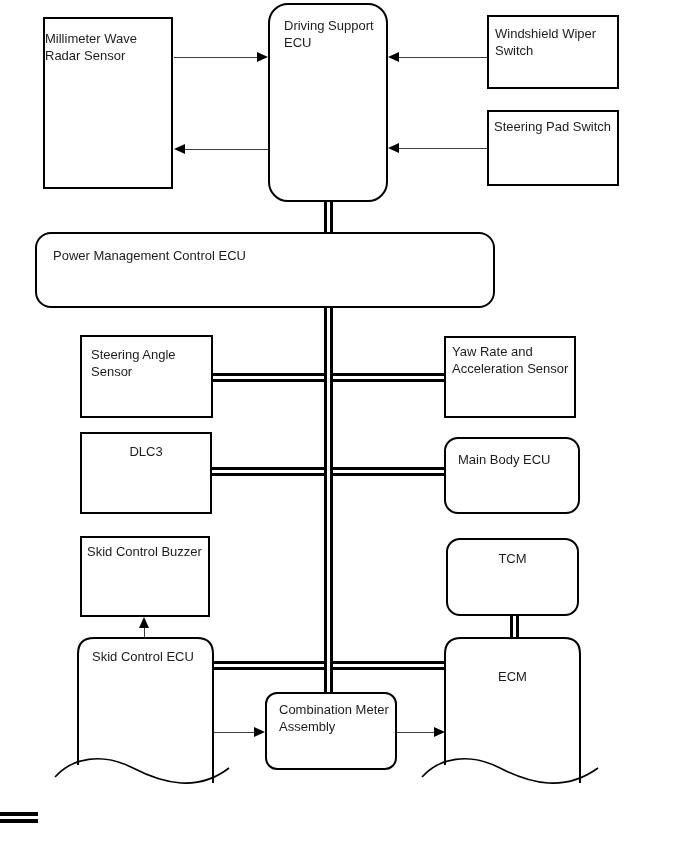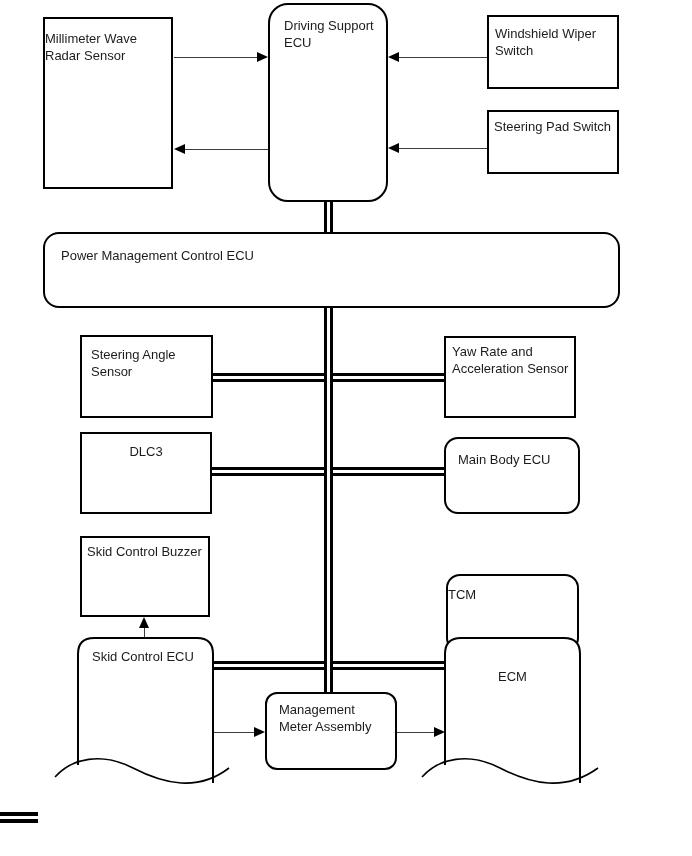--- a/index.html
+++ b/index.html
@@ -78,25 +78,25 @@
   </div>
 
   <div class="box rounded" style="left:268px; top:3px; width:120px; height:199px; border-radius:20px; padding:12px 6px 0 14px;">
     <span class="lbl">Driving Support ECU</span>
   </div>
 
   <div class="box" style="left:487px; top:15px; width:132px; height:74px; padding:8px 6px 0 6px;">
     <span class="lbl">Windshield Wiper Switch</span>
   </div>
 
-  <div class="box" style="left:487px; top:110px; width:132px; height:64px; padding:6px 2px 0 5px;">
+  <div class="box" style="left:487px; top:110px; width:132px; height:76px; padding:6px 2px 0 5px;">
     <span class="lbl">Steering Pad Switch</span>
   </div>
 
-  <div class="box rounded" style="left:43px; top:232px; width:577px; height:76px; border-radius:16px; padding:13px 6px 0 16px;">
+  <div class="box rounded" style="left:35px; top:232px; width:460px; height:76px; border-radius:16px; padding:13px 6px 0 16px;">
     <span class="lbl">Power Management Control ECU</span>
   </div>
 
   <div class="box" style="left:80px; top:335px; width:133px; height:83px; padding:9px 6px 0 9px;">
     <span class="lbl">Steering Angle Sensor</span>
   </div>
 
   <div class="box" style="left:444px; top:336px; width:132px; height:82px; padding:5px 1px 0 6px;">
     <span class="lbl">Yaw Rate and Acceleration Sensor</span>
   </div>
@@ -106,26 +106,26 @@
   </div>
 
   <div class="box rounded" style="left:444px; top:437px; width:136px; height:77px; border-radius:14px; padding:12px 4px 0 12px;">
     <span class="lbl">Main Body ECU</span>
   </div>
 
   <div class="box" style="left:80px; top:536px; width:130px; height:81px; padding:5px 1px 0 5px;">
     <span class="lbl">Skid Control Buzzer</span>
   </div>
 
-  <div class="box rounded" style="left:446px; top:538px; width:133px; height:78px; border-radius:14px; padding:10px 0 0 0; text-align:left;margin-top:36px;">
+  <div class="box rounded" style="left:446px; top:538px; width:133px; height:78px; border-radius:14px; padding:10px 0 0 0; text-align:center;">
     <span class="lbl">TCM</span>
   </div>
 
   <div class="box rounded" style="left:265px; top:692px; width:132px; height:78px; border-radius:12px; padding:7px 4px 0 12px;">
-    <span class="lbl">Management Meter Assembly</span>
+    <span class="lbl">Combination Meter Assembly</span>
   </div>
 
   <svg id="torn-svg" width="692" height="856" viewBox="0 0 692 856">
     <path d="M 78 765 L 78 654 Q 78 638 94 638 L 197 638 Q 213 638 213 654 L 213 783" fill="#ffffff" stroke="#000" stroke-width="2"></path>
     <path d="M 55 777 C 72 758 102 752 133 768 C 164 784 198 792 229 768" fill="none" stroke="#000" stroke-width="1.6"></path>
     <path d="M 445 765 L 445 654 Q 445 638 461 638 L 564 638 Q 580 638 580 654 L 580 783" fill="#ffffff" stroke="#000" stroke-width="2"></path>
     <path d="M 422 777 C 439 758 469 752 500 768 C 531 784 565 792 598 768" fill="none" stroke="#000" stroke-width="1.6"></path>
   </svg>
   <div class="torn-label" style="left:92px; top:648px; width:116px;">
     <span class="lbl">Skid Control ECU</span>

